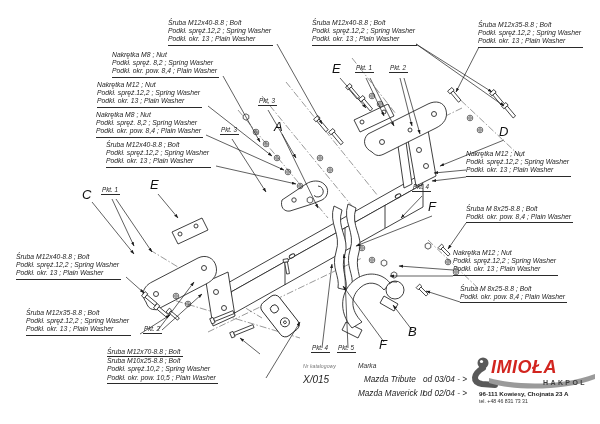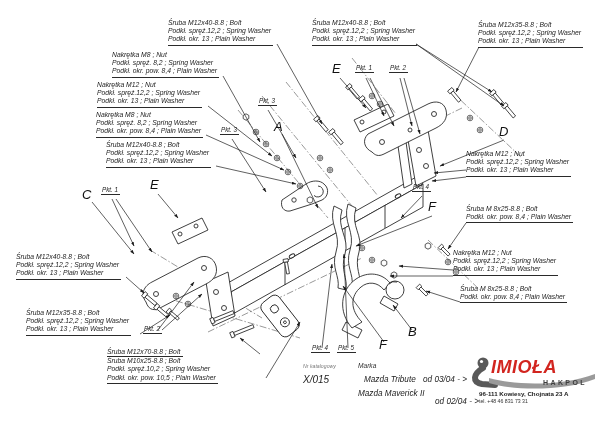--- a/index.html
+++ b/index.html
@@ -360,21 +360,21 @@
   <div class="pkt" style="left:412px;top:183px;">Pkt. 4</div>
   <div class="pkt" style="left:311px;top:344px;">Pkt. 4</div>
   <div class="pkt" style="left:337px;top:344px;">Pkt. 5</div>
 
   <div class="ft cat-label" style="left:303px;top:363px;">Nr katalogowy</div>
   <div class="ft cat-no" style="left:303px;top:374px;">X/015</div>
   <div class="ft marka" style="left:358px;top:362px;">Marka</div>
   <div class="ft veh" style="left:358px;top:375px;margin-left:6px;">Mazda Tribute</div>
   <div class="ft veh" style="left:423px;top:375px;">od 03/04 - &gt;</div>
   <div class="ft veh" style="left:358px;top:389px;">Mazda Maverick II</div>
-  <div class="ft veh" style="left:423px;top:397px;margin-left:12px;">od 02/04 - &gt;</div>
+  <div class="ft veh" style="left:423px;top:389px;">od 02/04 - &gt;</div>
 
   <div style="position:absolute;left:455px;top:352px;width:145px;height:60px;z-index:2;">
     <svg width="145" height="60" viewBox="0 0 145 60" style="position:absolute;left:0;top:0;">
       <circle cx="28" cy="11" r="5.5" fill="#595959"></circle>
       <circle cx="26.5" cy="9.5" r="1.6" fill="#ffffff"></circle>
       <path d="M28,16 C18,22 17,30 27,32 L40,33" stroke="#595959" stroke-width="6" fill="none" stroke-linecap="round"></path>
       <path d="M34,26 C62,34 108,34 140,22 L140,27 C110,39 60,39 34,31 Z" fill="#9a9a9a"></path>
     </svg>
     <div class="logo-brand" style="left:36px;top:6px;color:#d2251f;">IMIOŁA</div>
     <div class="logo-sub" style="left:88px;top:27px;">HAKPOL</div>

